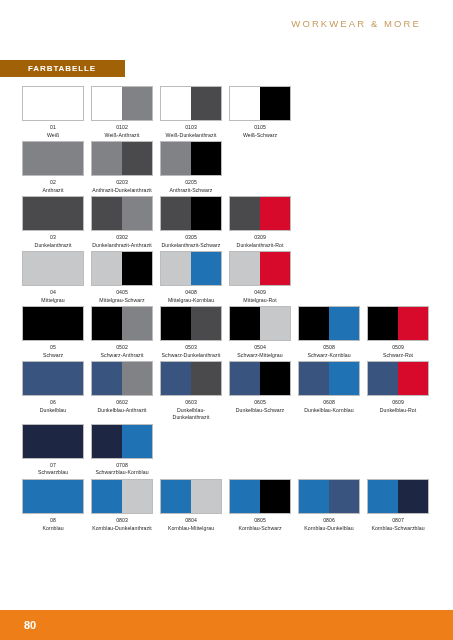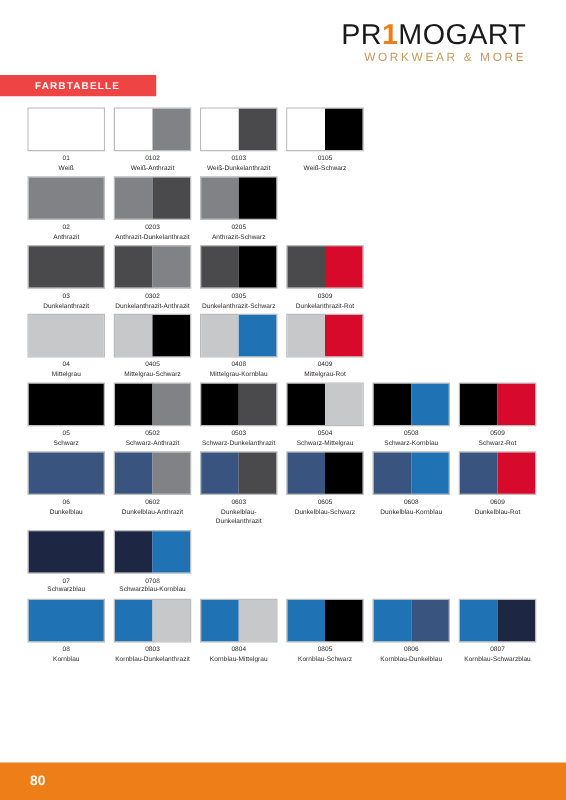--- a/index.html
+++ b/index.html
@@ -47,21 +47,21 @@
     text-align: right;
   }
 
   
   .section-bar {
     position: absolute;
     left: 0;
     top: 60px;
     width: 125px;
     height: 17px;
-    background: #ef4444;
+    background: #a16207;
     display: flex;
     align-items: center;
   }
   .section-bar-label {
     color: #ffffff;
     font-size: 8px;
     font-weight: 700;
     letter-spacing: 0.9px;
     margin-left: 28px;
     white-space: nowrap;
@@ -133,21 +133,20 @@
     font-size: 11px;
     font-weight: 700;
     margin-left: 24px;
   }
 </style>
 </head>
 <body>
 
 <div class="header">
   <div class="logo">
-    <div class="logo-main"><span>PR</span><span class="one">1</span><span>MOGART</span></div>
     <div class="logo-sub">WORKWEAR &amp; MORE</div>
   </div>
 </div>
 
 <div class="section-bar">
   <span class="section-bar-label">FARBTABELLE</span>
 </div>
 
 <div class="grid">
     <div class="row">

